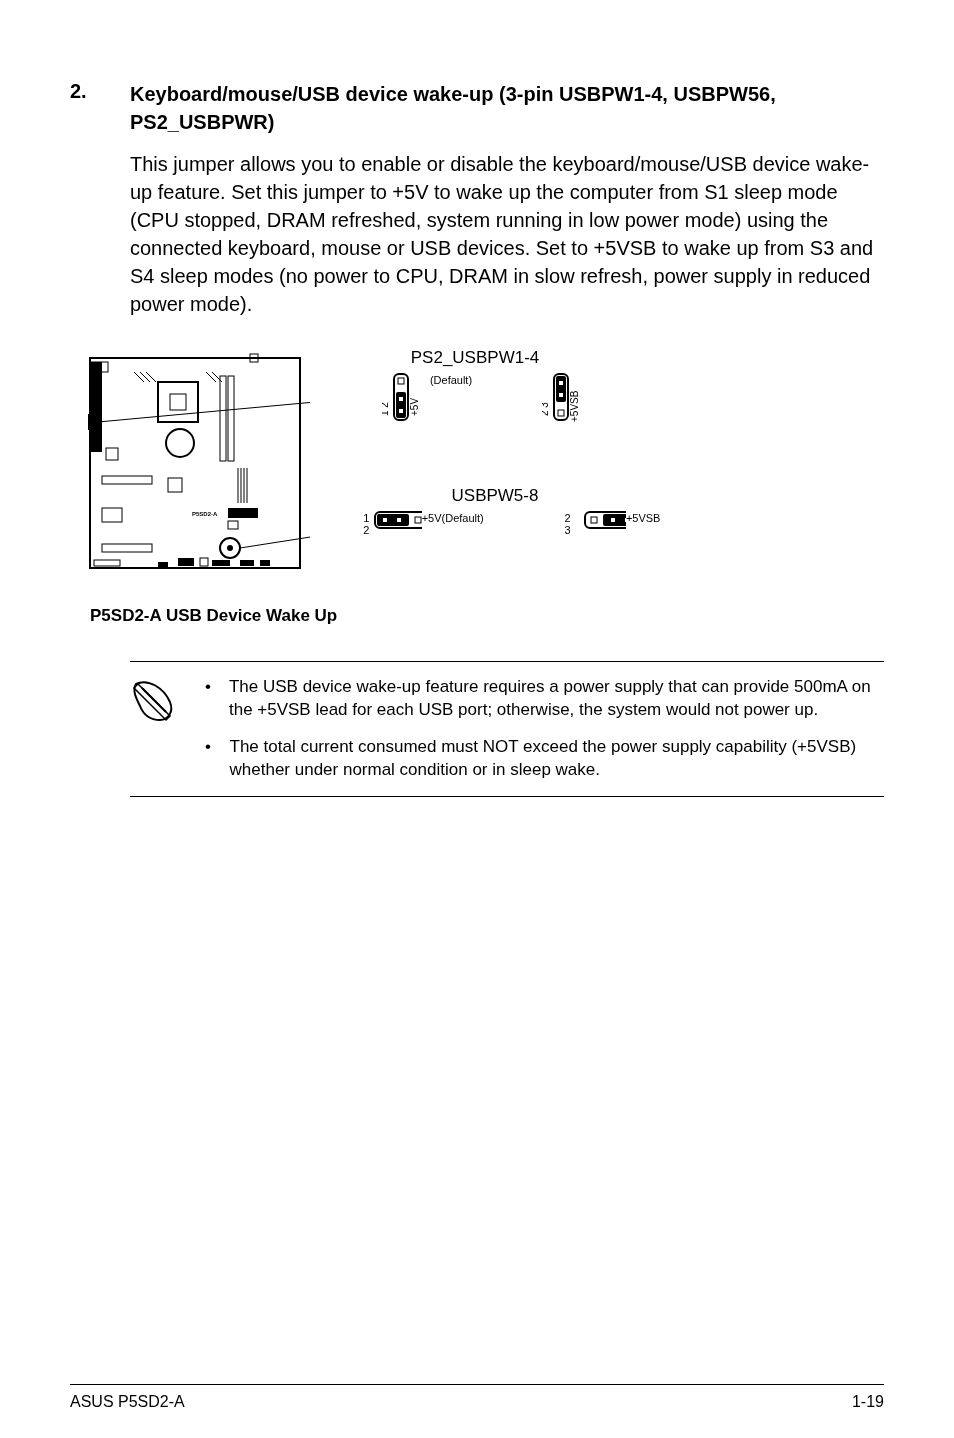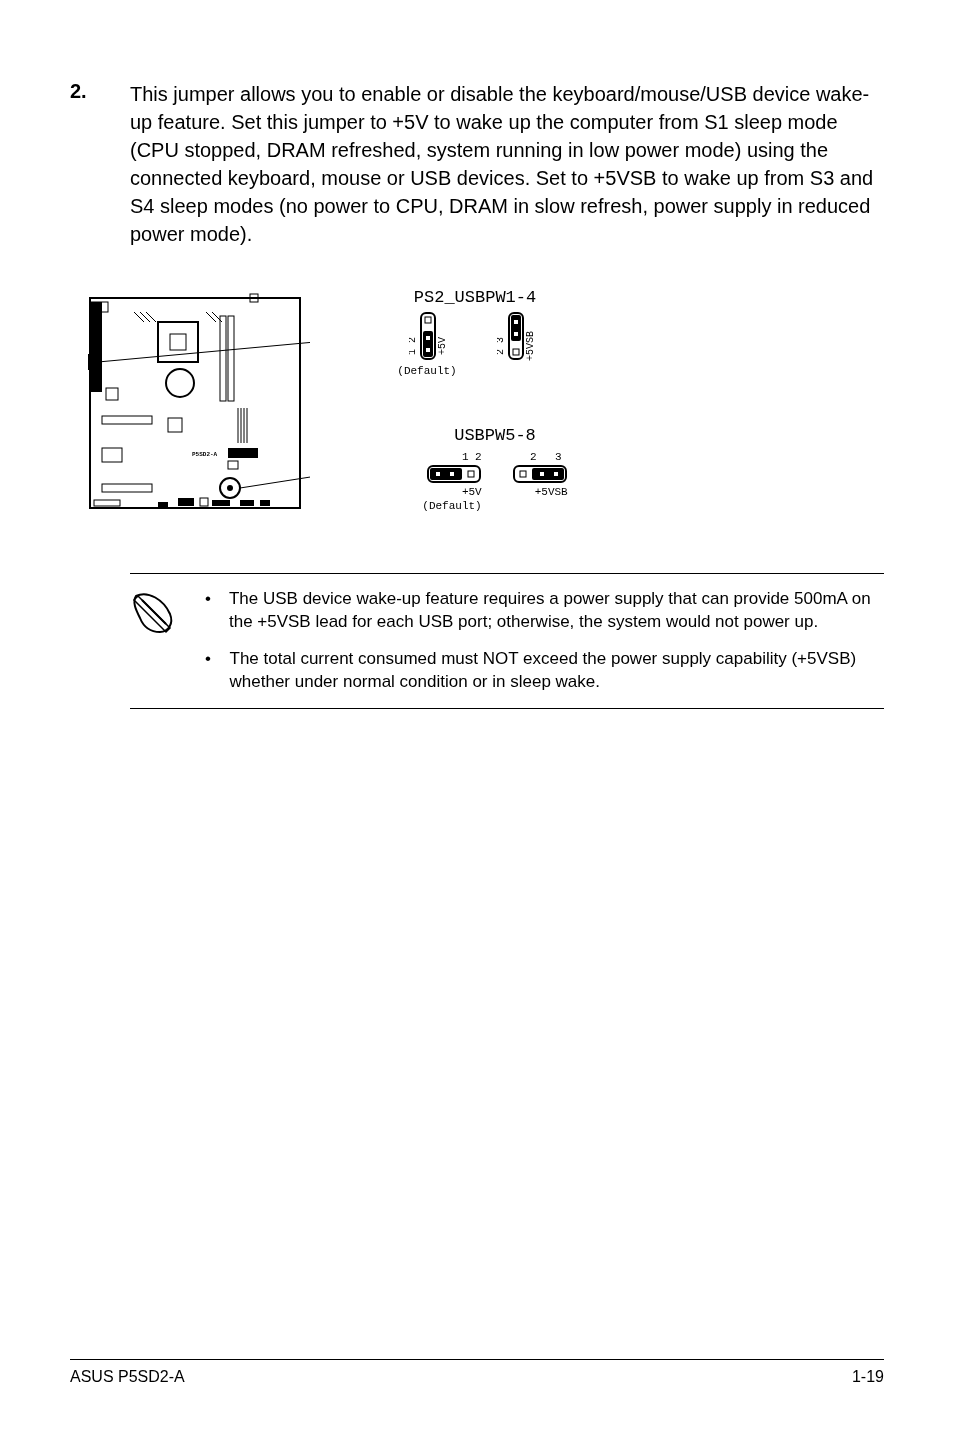--- a/index.html
+++ b/index.html
@@ -30,28 +30,27 @@
   }
   .heading {
     font-weight: bold;
     font-size: 20px;
     line-height: 1.4;
     margin-bottom: 14px;
   }
   .body-text {
     font-size: 20px;
     line-height: 1.4;
-    margin-bottom: 40px;
+    margin-bottom: 30px;
   }
   .diagram {
     width: 520px;
     height: 250px;
     position: relative;
     margin-left: -50px;
-    font-family: Liberation Mono, monospace;
   }
   .board-svg {
     position: absolute;
     left: 0;
     top: 0;
   }
   .jumper-group {
     position: absolute;
   }
   .jumper-title {
@@ -59,22 +58,23 @@
     margin-bottom: 4px;
     text-align: center;
   }
   .jumper-row {
     display: flex;
     gap: 40px;
     justify-content: center;
   }
   .jumper-block {
     display: flex;
-    flex-direction: column;
-    align-items: flex-end;
+    flex-direction: row;
+    align-items: flex-start;
+    margin-left: 30px;
   }
   .jumper-svg {
     display: block;
   }
   .jumper-label-small {
     font-size: 11px;
     line-height: 1.1;
     text-align: center;
     margin-top: 2px;
   }
@@ -108,36 +108,37 @@
     line-height: 1.35;
   }
   .note-item:last-child {
     margin-bottom: 0;
   }
   .bullet {
     width: 10px;
   }
   .footer {
     position: absolute;
-    bottom: 52px;
+    bottom: 27px;
     left: 70px;
     right: 70px;
     border-top: 1px solid #000;
     padding-top: 8px;
     display: flex;
     justify-content: space-between;
     font-size: 16px;
   }
 </style>
 </head>
 <body>
 
 <div class="content">
   <div class="numcol">2.</div>
   <div class="maincol">
+    <div class="heading">Keyboard/mouse/USB device wake-up (3-pin USBPW1-4, USBPW56, PS2_USBPWR)</div>
     <div class="body-text">This jumper allows you to enable or disable the keyboard/mouse/USB device wake-up feature. Set this jumper to +5V to wake up the computer from S1 sleep mode (CPU stopped, DRAM refreshed, system running in low power mode) using the connected keyboard, mouse or USB devices. Set to +5VSB to wake up from S3 and S4 sleep modes (no power to CPU, DRAM in slow refresh, power supply in reduced power mode).</div>
 
     <div class="diagram">
 
       <svg class="board-svg" width="230" height="230">
         <rect x="10" y="10" width="210" height="210" fill="none" stroke="#000" stroke-width="2"></rect>
 
         <rect x="170" y="6" width="8" height="8" fill="none" stroke="#000"></rect>
 
         <rect x="78" y="34" width="40" height="40" fill="none" stroke="#000" stroke-width="2"></rect>
@@ -247,20 +248,21 @@
               <rect x="8" y="7" width="6" height="6" fill="none" stroke="#000"></rect>
               <rect x="28" y="8" width="4" height="4" fill="#fff"></rect>
               <rect x="42" y="8" width="4" height="4" fill="#fff"></rect>
             </svg>
             <div class="jumper-label-small">+5VSB</div>
           </div>
         </div>
       </div>
     </div>
 
+    <div class="caption">P5SD2-A USB Device Wake Up</div>
 
     <div class="note-block">
       <div class="note-icon">
         <svg width="50" height="50" viewBox="0 0 50 50">
           <path d="M 6 8 C 18 2, 34 12, 40 26 C 44 36, 38 44, 30 44 C 22 44, 14 40, 10 30 C 6 22, 2 14, 6 8 Z M 12 12 L 36 36" fill="none" stroke="#000" stroke-width="2"></path>
           <path d="M 8 8 L 40 40 L 36 44 L 4 12 Z" fill="none" stroke="#000" stroke-width="1.5"></path>
         </svg>
       </div>
       <div class="note-text">
         <div class="note-item">

